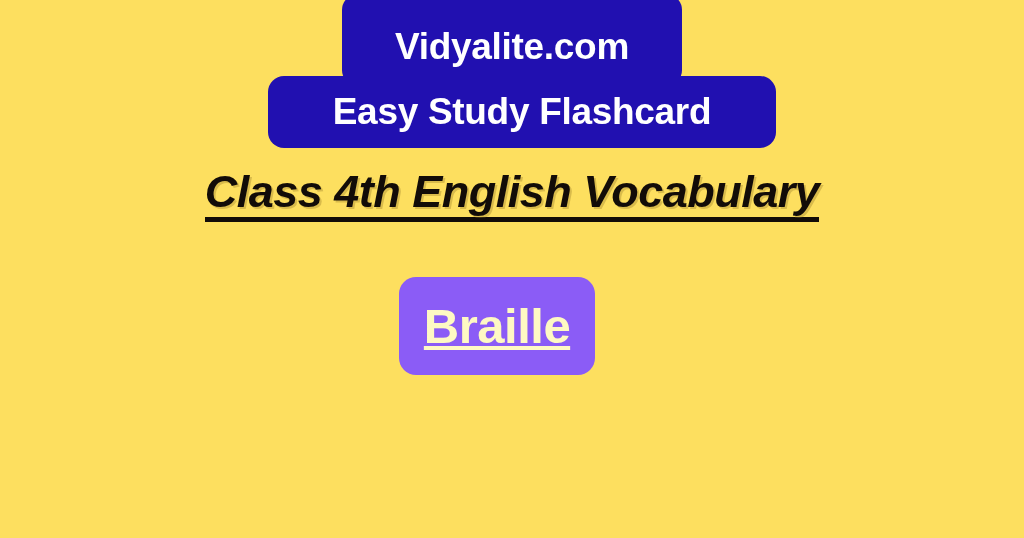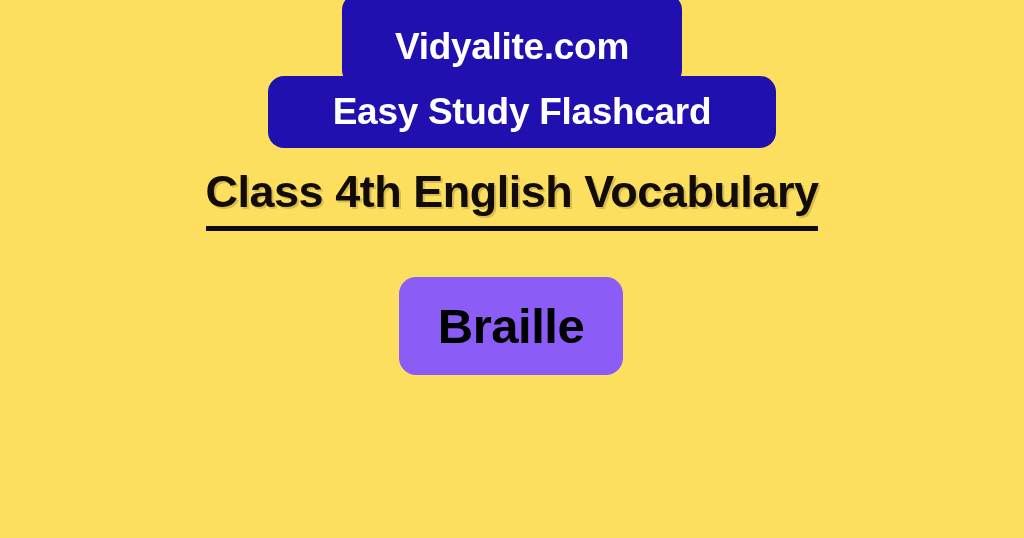--- a/index.html
+++ b/index.html
@@ -70,41 +70,43 @@
     text-align: center;
     font-size: 45px;
     font-weight: bold;
     color: #120C08;
     letter-spacing: -0.5px;
     white-space: nowrap;
     text-shadow: 2px 2px 0 rgba(150, 120, 40, 0.35);
   }
   .lesson-title .title-text {
     border-bottom: 5px solid #120C08;
-    padding-bottom: 9px;
+    padding-bottom: 0;
+    font-style: italic;
   }
 
   
   .term-pill {
     position: absolute;
     left: 399px;
     top: 277px;
-    width: 224px;
+    width: 196px;
     height: 98px;
     border-radius: 17px;
     background: #8B5CF6;
-    color: #000000;
+    color: #fef9c3;
     display: flex;
     align-items: center;
     justify-content: center;
     font-size: 49px;
     font-weight: bold;
     letter-spacing: -0.5px;
     white-space: nowrap;
     box-sizing: border-box;
+    text-decoration: underline;
   }
 
   
   .answer-area {
     position: absolute;
     left: 0;
     top: 390px;
     width: 1024px;
     height: 148px;
   }

